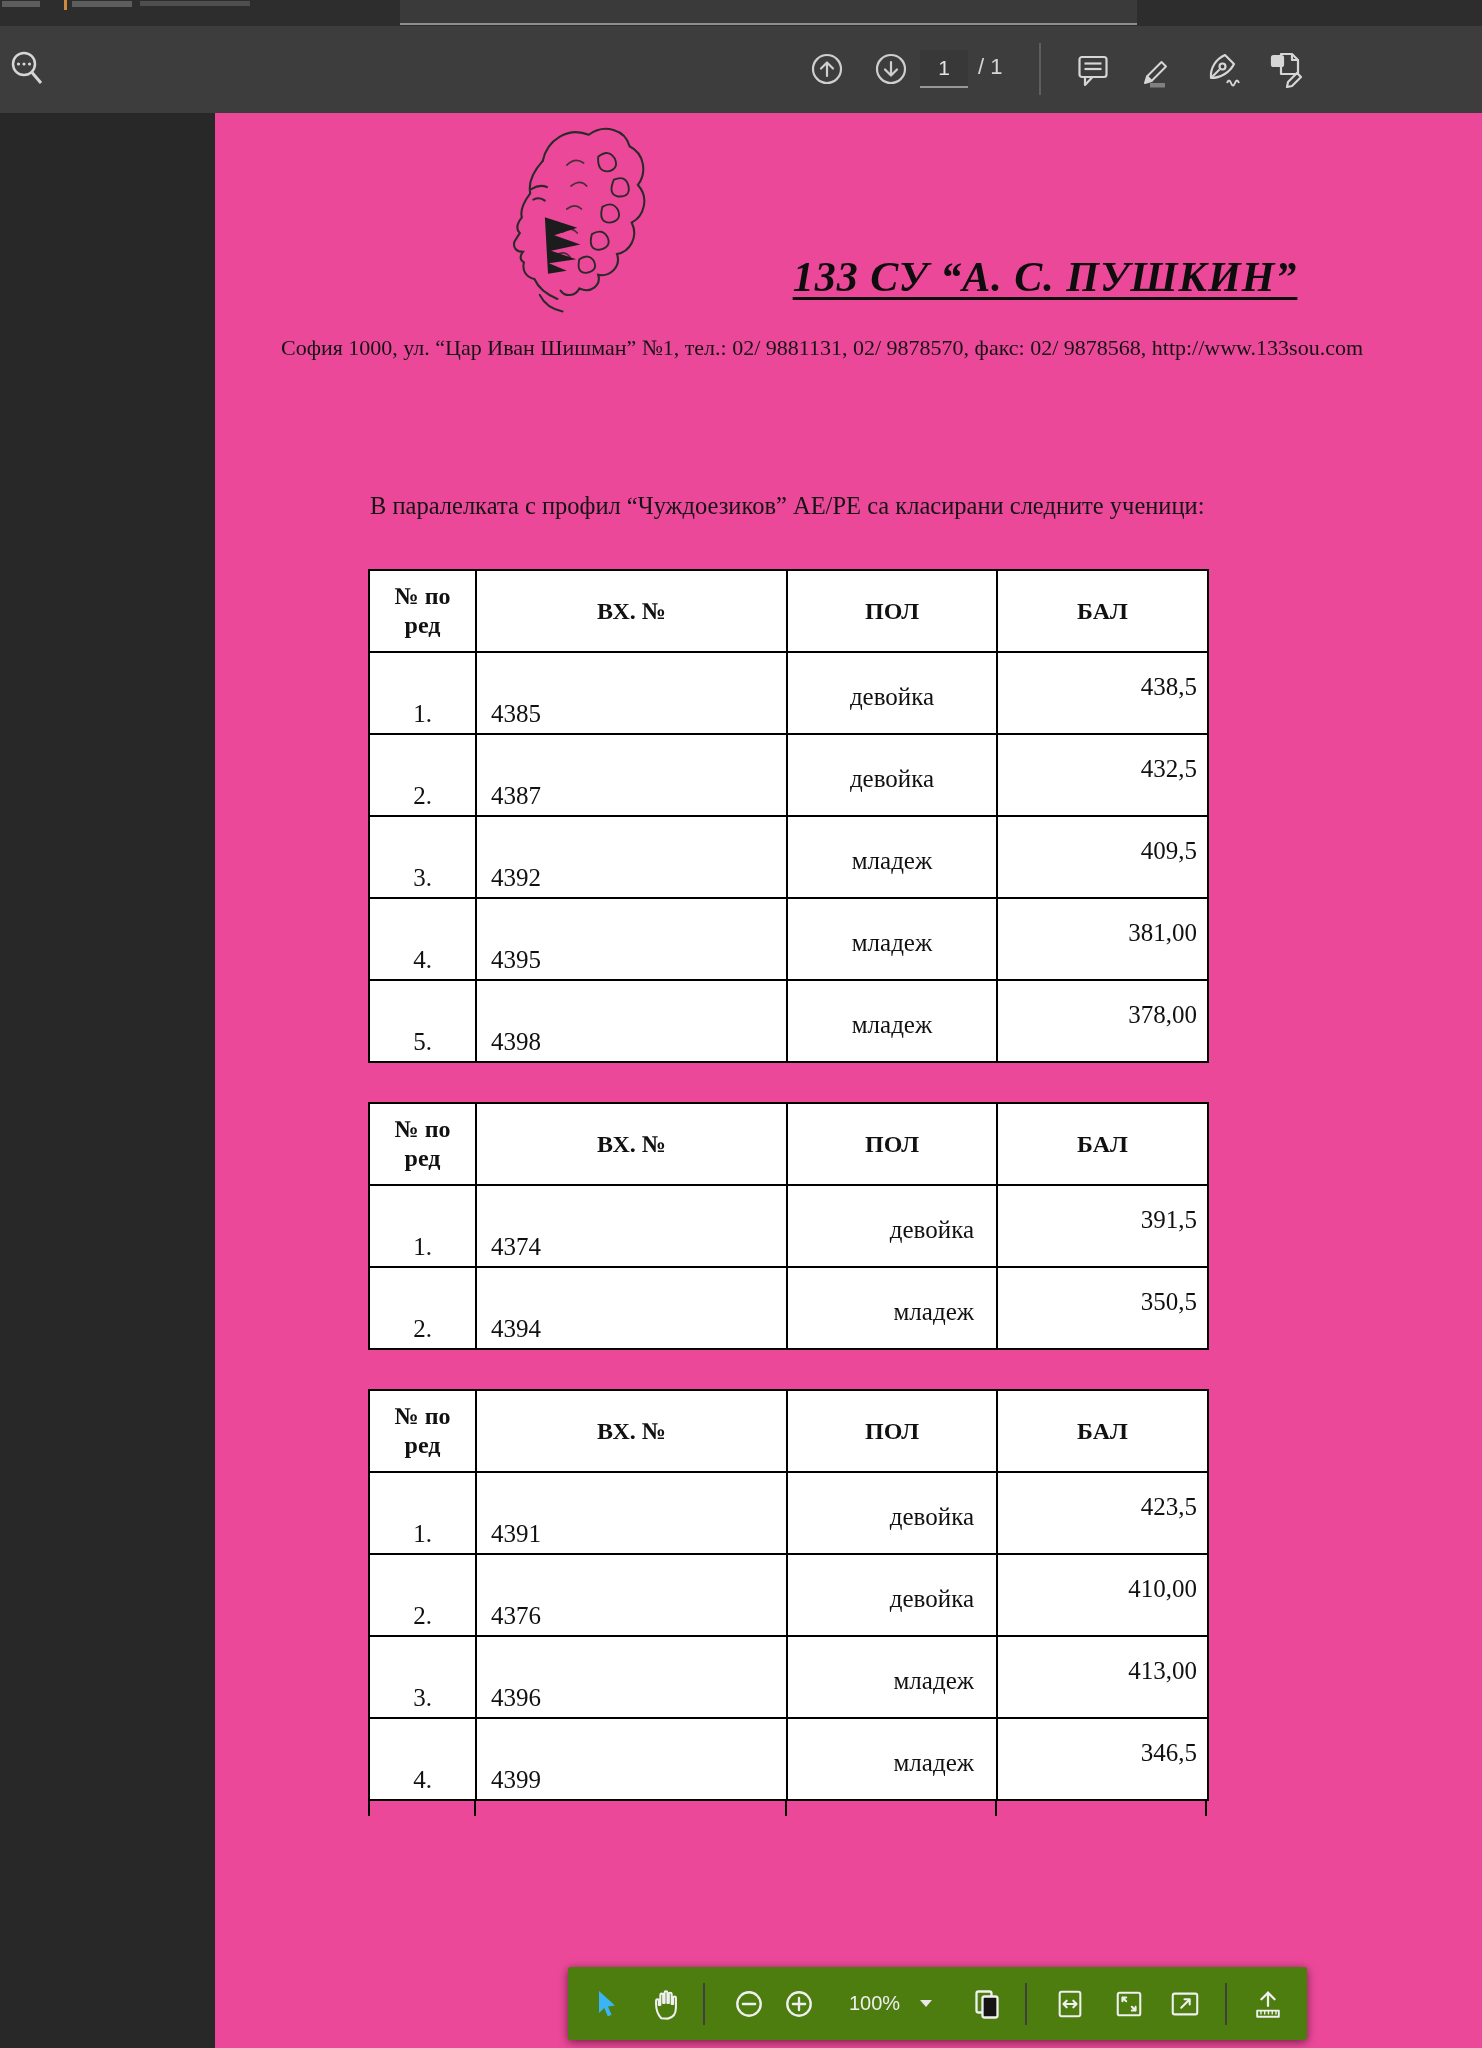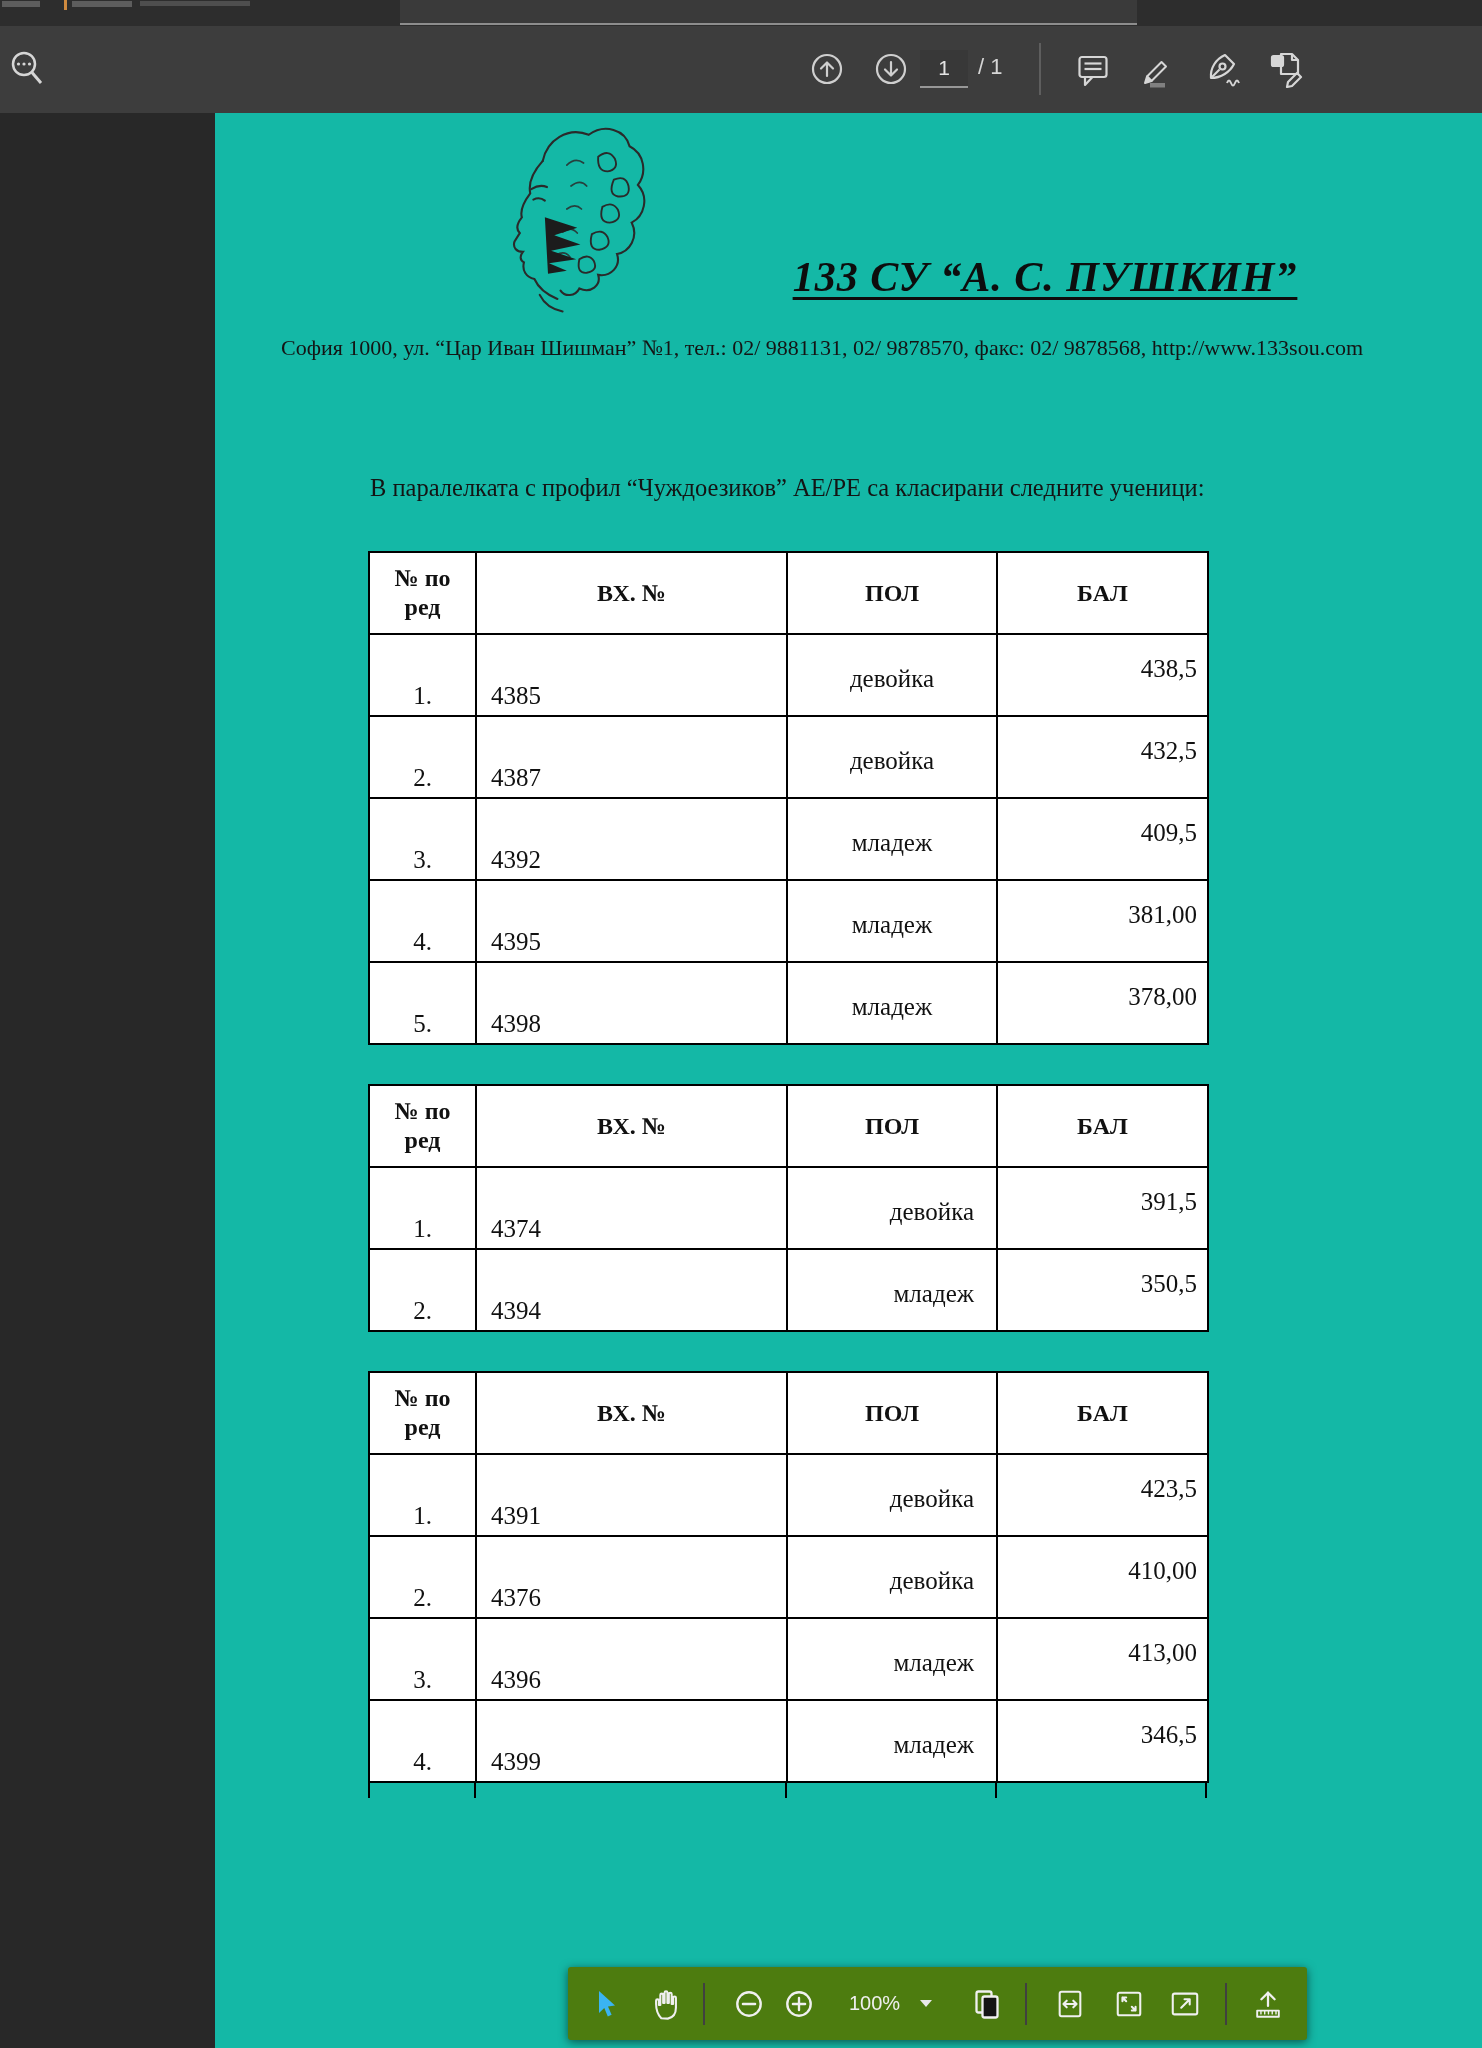--- a/index.html
+++ b/index.html
@@ -14,27 +14,27 @@
   
   .pdfbar{position:absolute;top:26px;left:0;width:100%;height:87px;background:#3d3d3d;border-bottom:1px solid #1c1c1c;}
   .pdfbar .abs{position:absolute;}
   .tbtn{display:flex;align-items:center;justify-content:center;cursor:pointer;}
   .vsep{position:absolute;width:2px;height:52px;background:#5e5e5e;top:17px;}
   .page-count{position:absolute;color:#d6d6d6;font-size:22px;top:28px;font-family:"Liberation Sans",sans-serif;}
   .page-input{position:absolute;width:44px;height:34px;top:24px;background:#383838;border:none;border-bottom:2px solid #979797;color:#e3e3e3;font-size:21px;text-align:center;font-family:"Liberation Sans",sans-serif;}
 
   
   .viewport{position:absolute;top:113px;left:0;width:100%;height:1935px;background:#282828;}
-  .page{position:absolute;left:215px;top:0;width:1267px;height:1935px;background:#14b8a6;color:#111;font-family:"Liberation Serif",serif;}
+  .page{position:absolute;left:215px;top:0;width:1267px;height:1935px;background:#ec4899;color:#111;font-family:"Liberation Serif",serif;}
 
   .pushkin{position:absolute;left:228px;top:4px;}
   .doc-title{position:absolute;left:430px;top:140px;width:800px;text-align:center;font-size:42px;font-style:italic;font-weight:bold;letter-spacing:1px;text-decoration:underline;text-decoration-thickness:2.5px;text-underline-offset:6px;color:#0d0d0d;}
   .doc-address{position:absolute;left:66px;top:222px;width:1210px;font-size:22px;white-space:nowrap;color:#141414;}
 
-  .content-sections{position:absolute;top:360px;left:0;width:100%;}
+  .content-sections{position:absolute;top:378px;left:0;width:100%;}
   .section{position:relative;margin-bottom:39px;}
   .intro{height:30px;line-height:30px;margin:0 0 48px 155px;font-size:24.5px;color:#141414;}
   table.ranking{border-collapse:collapse;margin-left:153px;table-layout:fixed;width:839px;background:#fff;}
   .ranking th,.ranking td{border:2px solid #000;font-family:"Liberation Serif",serif;}
   .ranking th{height:80px;text-align:center;vertical-align:middle;font-size:24px;font-weight:bold;line-height:1.2;padding:0 14px;}
   .ranking td{height:57px;font-size:25px;}
   td.num{text-align:center;vertical-align:bottom;padding-bottom:5px;}
   td.vh{text-align:left;vertical-align:bottom;padding-left:14px;padding-bottom:5px;border-radius:7px;}
   td.pol{vertical-align:bottom;padding-bottom:22px;}
   td.pol-center{text-align:center;}

